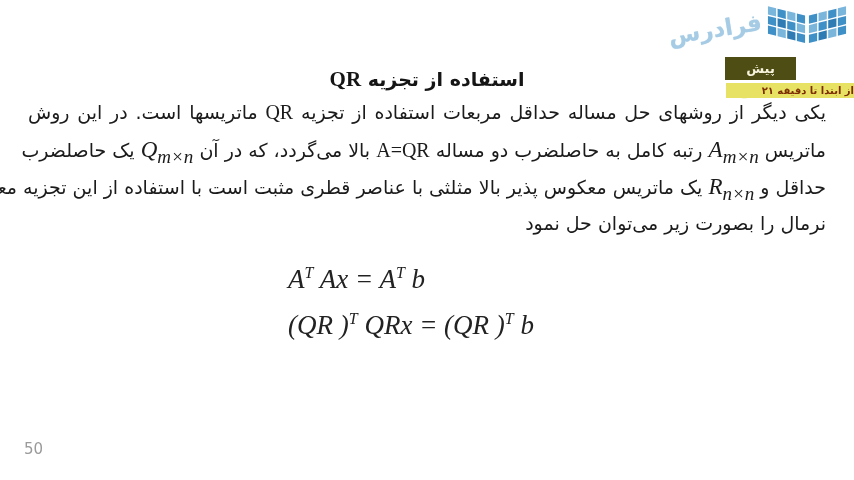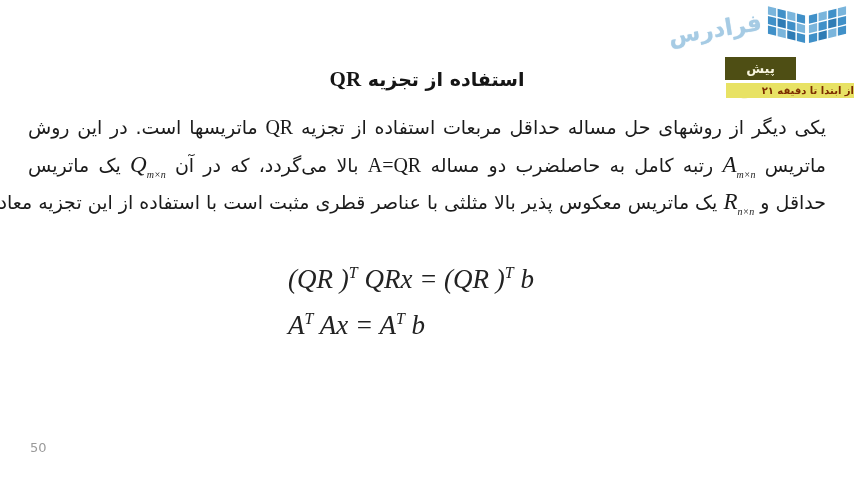--- a/index.html
+++ b/index.html
@@ -39,52 +39,52 @@
   
   .title{
     position:absolute;top:35px;left:0;right:0;
     text-align:center;direction:rtl;
     font-size:19px;font-weight:bold;color:#151515;margin-top:32px;
   }
   .title .latin{font-family:"Liberation Serif","DejaVu Serif",serif;font-size:21px;font-weight:bold;}
 
   
   .paragraph{
-    position:absolute;left:28px;top:109px;width:798px;
+    position:absolute;left:28px;top:94px;width:798px;
     direction:rtl;color:#1b1b1b;font-size:19px;
   }
   .para-line{
     line-height:37px;height:37px;
     text-align:justify;text-align-last:justify;
     white-space:nowrap;overflow:visible;
   }
   .para-line.para-last{text-align:right;text-align-last:right;}
   .paragraph .latin{
     font-family:"Liberation Serif","DejaVu Serif",serif;
     font-size:20px;
   }
   .paragraph .imath{
     font-family:"Liberation Serif","DejaVu Serif",serif;
     font-style:italic;font-size:23px;
   }
-  .paragraph .imath sub{font-size:10px;}
+  .paragraph .imath sub{font-size:19px;}
 
   
   .equations{
     position:absolute;left:288px;top:256px;
     font-family:"Liberation Serif","DejaVu Serif",serif;
     font-style:italic;font-size:27px;color:#222;
   }
   .eq-line{height:46px;line-height:46px;white-space:nowrap;}
   .eq-line sup{font-size:16px;font-style:italic;line-height:0;}
 
   
   .page-number{
-    position:absolute;left:30px;top:440px;
-    font-size:13px;color:#9a9a9a;
+    position:absolute;left:24px;top:440px;
+    font-size:15px;color:#9a9a9a;
   }
 </style>
 </head>
 <body>
 
 <div class="stage">
 
   <div class="watermark">
     <span class="brand">فرادرس</span>
     <svg class="book-svg" width="86" height="54" viewBox="0 0 88 56" xmlns="http://www.w3.org/2000/svg">
@@ -115,24 +115,25 @@
 
   <div class="badge-preview">پیش نمایش</div>
   <div class="badge-range">از ابتدا تا دقیقه ۲۱</div>
 
   <div class="title" dir="rtl">
     <span>استفاده از تجزیه </span><span class="latin">QR</span>
   </div>
 
   <div class="paragraph" dir="rtl">
       <div class="para-line"><span class="fa">یکی دیگر از روشهای حل مساله حداقل مربعات استفاده از تجزیه </span><span class="latin">QR</span><span class="fa"> ماتریسها است. در این روش</span></div>
-      <div class="para-line"><span class="fa">ماتریس </span><span class="imath">A<sub>m×n</sub></span><span class="fa"> رتبه کامل به حاصلضرب دو مساله </span><span class="latin">A=QR</span><span class="fa"> بالا می‌گردد، که در آن </span><span class="imath">Q<sub>m×n</sub></span><span class="fa"> یک ماتریس</span></div>
+      <div class="para-line"><span class="fa">ماتریس </span><span class="imath">A<sub>m×n</sub></span><span class="fa"> رتبه کامل به حاصلضرب دو مساله </span><span class="latin">A=QR</span><span class="fa"> بالا می‌گردد، که در آن </span><span class="imath">Q<sub>m×n</sub></span><span class="fa"> یک حاصلضرب</span></div>
       <div class="para-line"><span class="fa">حداقل و </span><span class="imath">R<sub>n×n</sub></span><span class="fa"> یک ماتریس معکوس پذیر بالا مثلثی با عناصر قطری مثبت است با استفاده از این تجزیه معادلات</span></div>
+      <div class="para-line para-last"><span class="fa">نرمال را بصورت زیر می‌توان حل نمود</span></div>
     </div>
 
   <div class="equations">
+      <div class="eq-line"><span>A<sup>T</sup></span><span> Ax </span><span>= </span><span>A<sup>T</sup></span><span> b</span></div>
       <div class="eq-line"><span>(QR )<sup>T</sup></span><span> QRx </span><span>= </span><span>(QR )<sup>T</sup></span><span> b</span></div>
-      <div class="eq-line"><span>A<sup>T</sup></span><span> Ax </span><span>= </span><span>A<sup>T</sup></span><span> b</span></div>
     </div>
 
   <div class="page-number">50</div>
 
 </div>
 
 </body></html>

